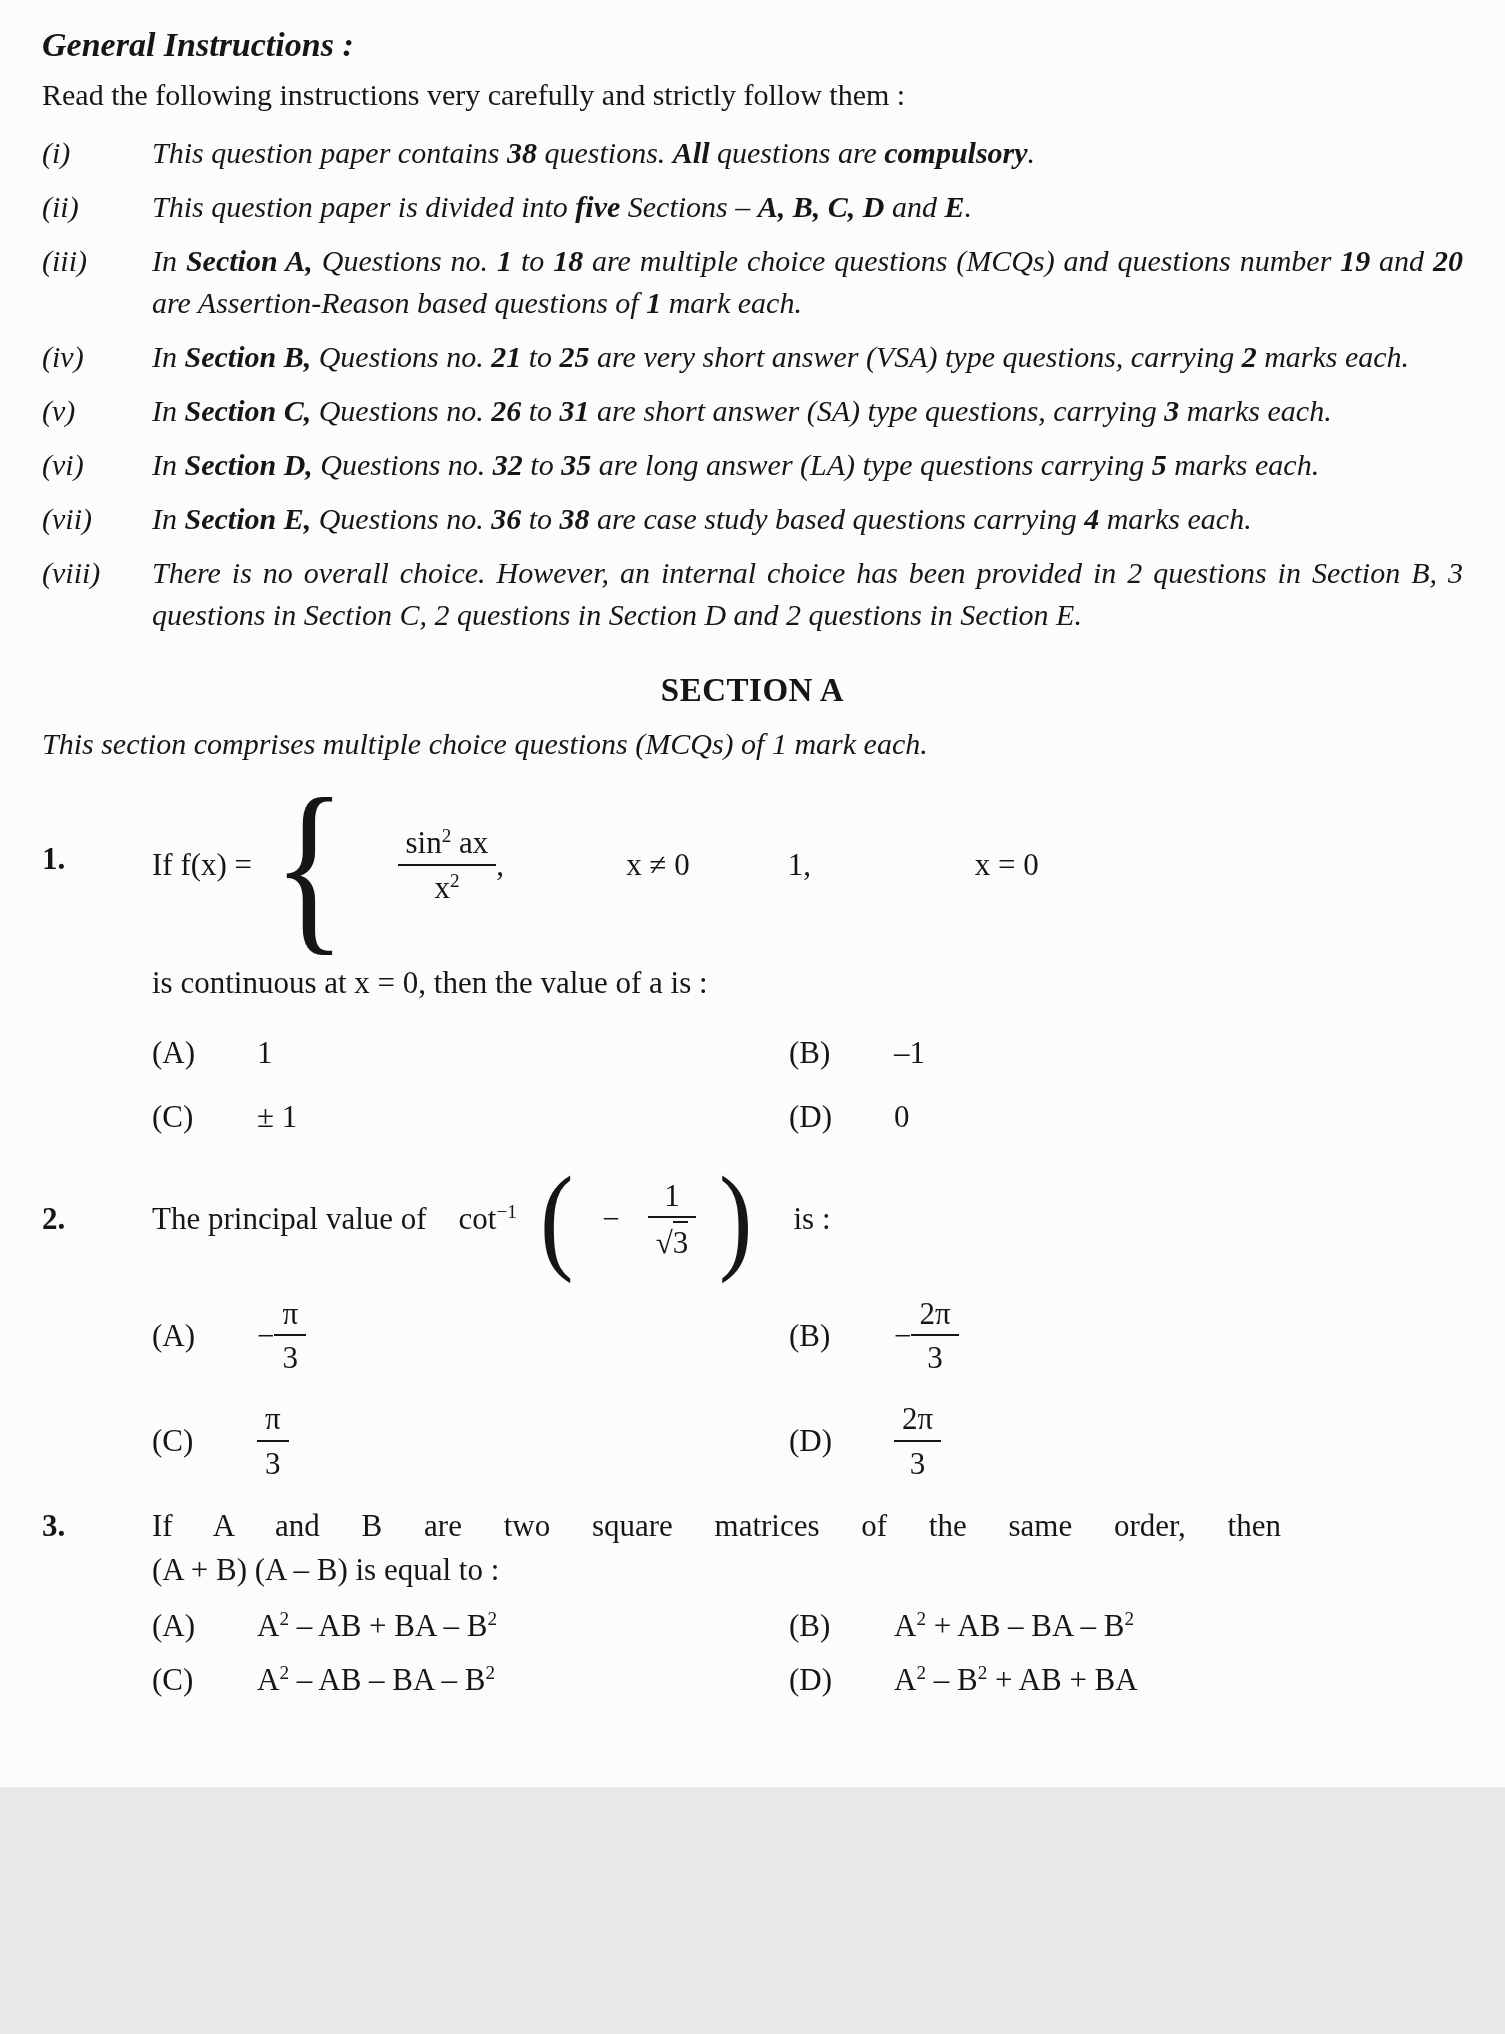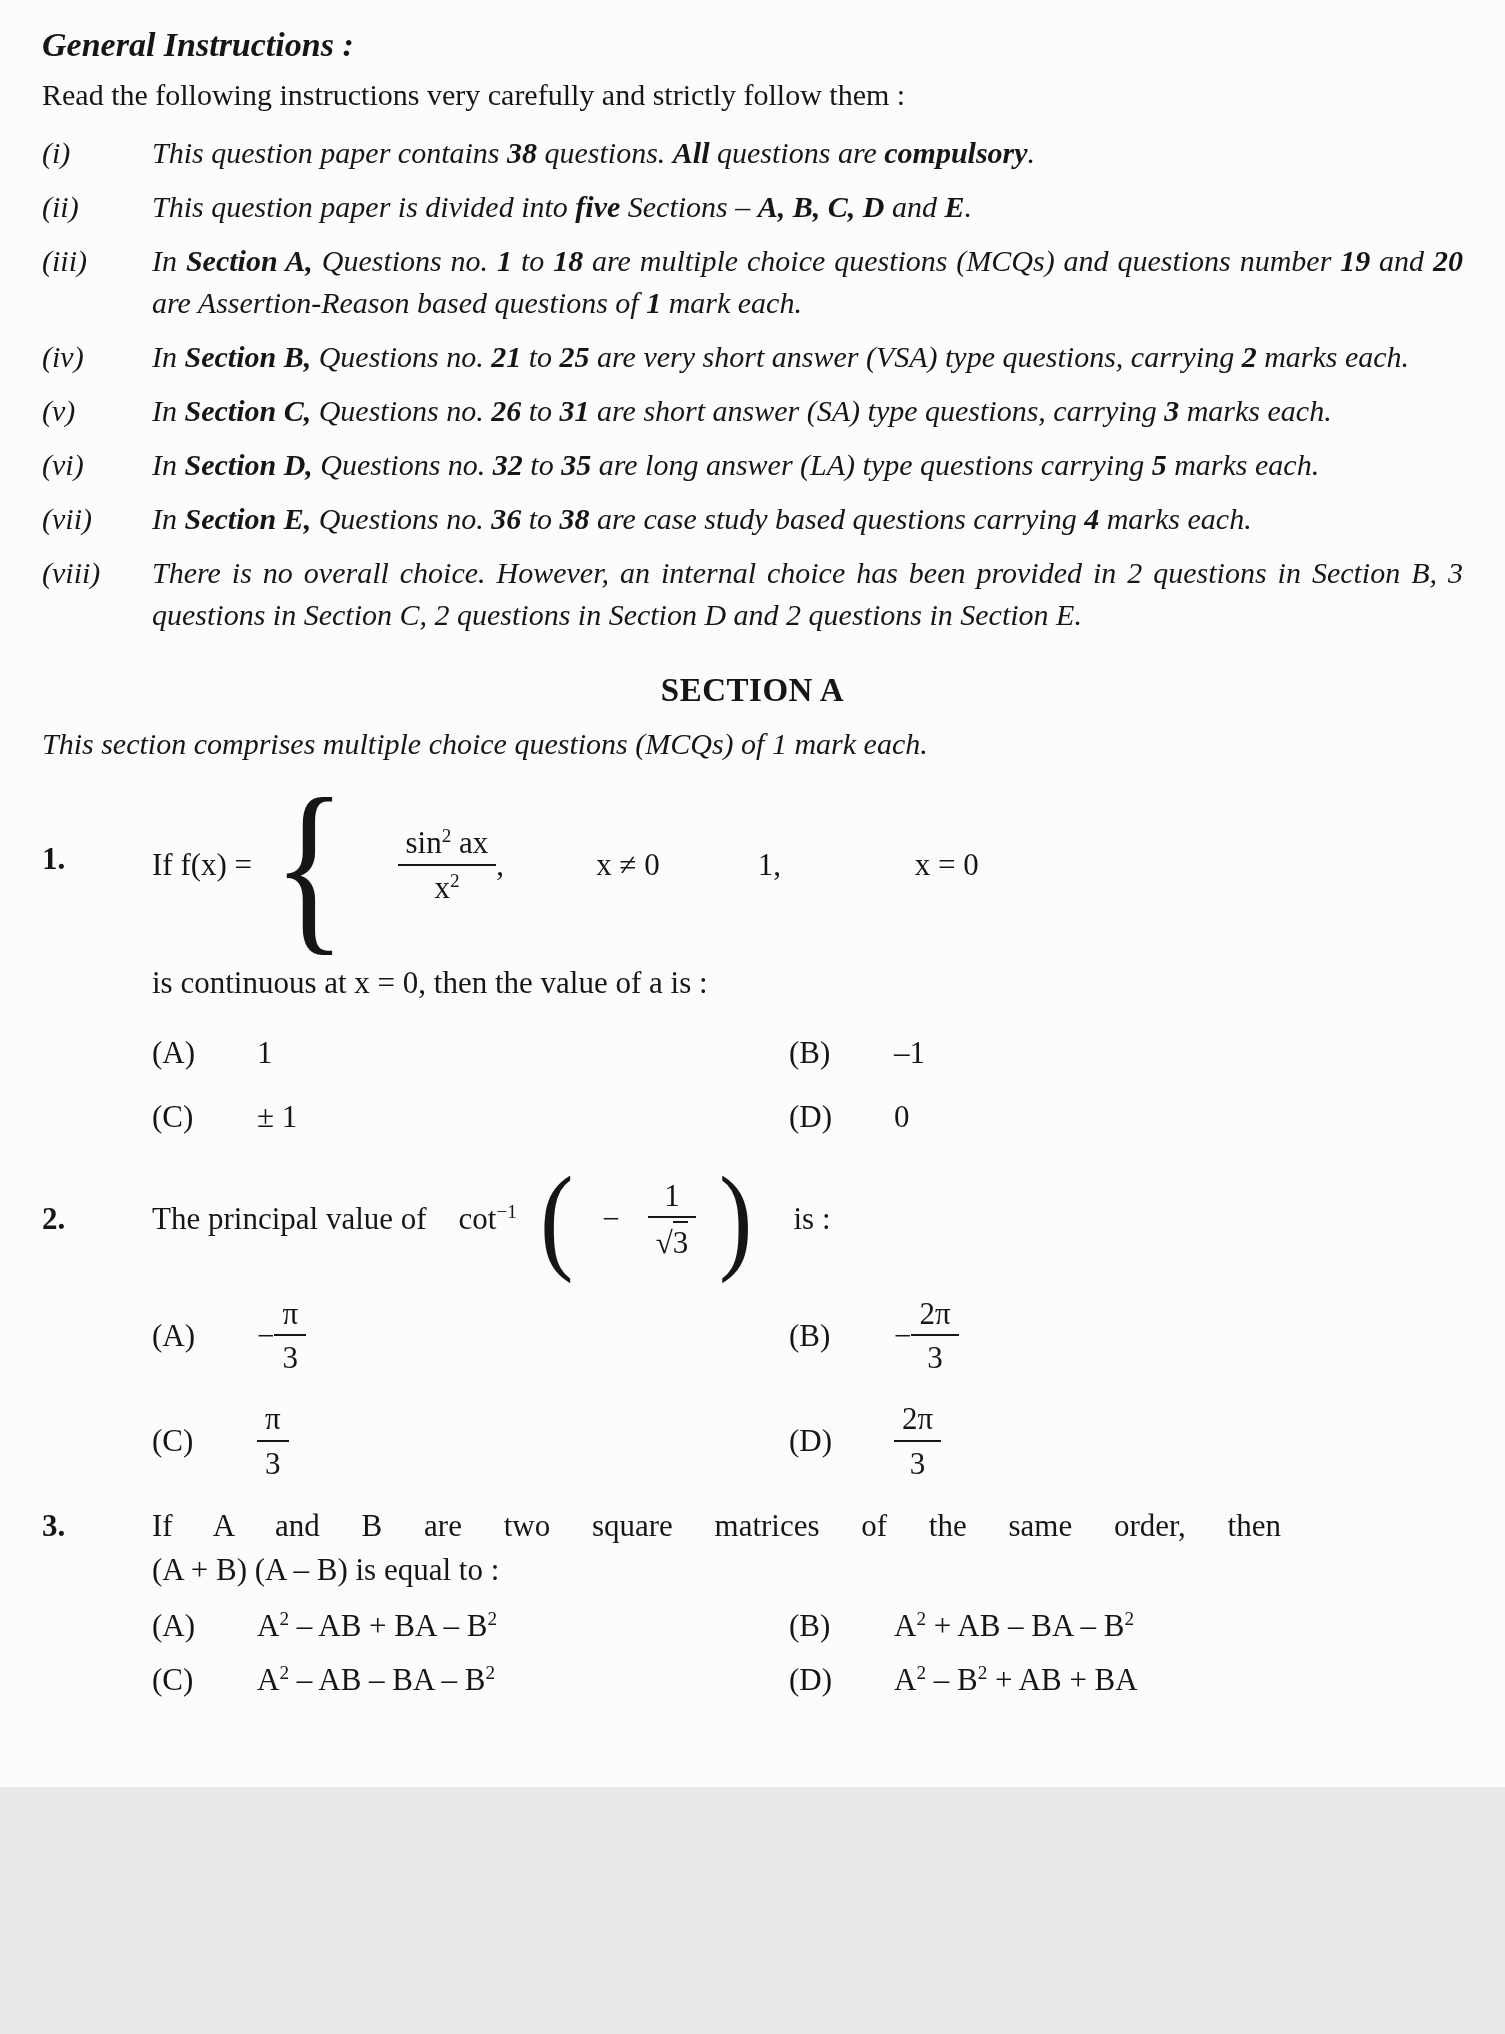--- a/index.html
+++ b/index.html
@@ -36,21 +36,21 @@
   .frac-den { border-top:2px solid var(--ink); padding:3px 8px 0 8px; }
   .rad-val { display:inline-block; border-top:2px solid var(--ink); padding-top:1px; }
   
   .q1-construct { display:flex; align-items:center; margin-top:12px; }
   .q1-lead { margin-right:12px; white-space:nowrap; }
   .brace { font-size:190px; line-height:160px; font-weight:400; transform:scaleX(0.8); transform-origin:center; }
   .cases { display:flex; gap:22px; margin-left:8px; }
   .case-row { display:flex; align-items:center; }
   .case-left { min-width:175px; display:flex; justify-content:center; align-items:center; }
   .case-comma { align-self:center; }
-  .case-cond { margin-left:58px; white-space:nowrap; }
+  .case-cond { margin-left:88px; white-space:nowrap; }
   .q-cont { margin:16px 0 0 110px; }
   
   .opts { display:grid; grid-template-columns:637px auto; row-gap:20px; margin:26px 0 0 110px; }
   .opt { display:flex; align-items:center; }
   .opt-label { flex:0 0 105px; }
   .opt-frac { display:inline-flex; align-items:center; }
   .opt-sign { display:inline-block; }
   
   .q2-row { margin-top:30px; }
   .q2-formula { display:flex; align-items:center;gap:20px; }

